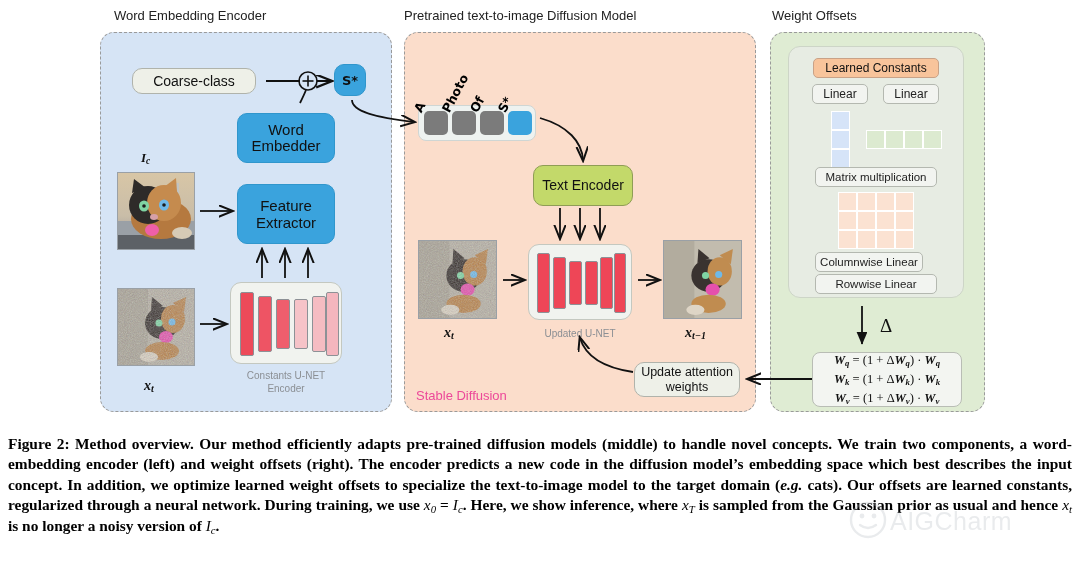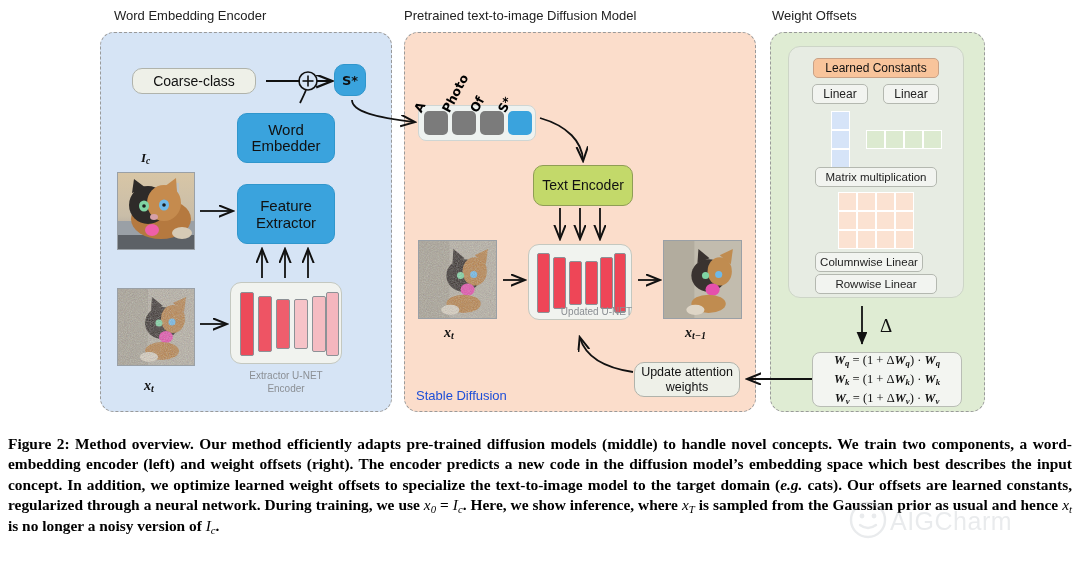--- a/index.html
+++ b/index.html
@@ -180,21 +180,21 @@
   .formula-box .ln { white-space: nowrap; font-style: normal; }
   .sub { font-size: 0.7em; vertical-align: -0.25em; }
   svg.overlay {
     position: absolute; left: 0; top: 0;
     width: 1080px; height: 430px;
     pointer-events: none;
   }
   .stable-label {
     position: absolute;
     font-size: 13px;
-    color: #1d4ed8;
+    color: #ec4899;
     font-family: "Liberation Sans", sans-serif;
   }
   .delta-label {
     position: absolute;
     font-family: "Liberation Serif", serif;
     font-size: 19px;
     color: #111;
   }
   .sstar {
     font-family: "DejaVu Sans", sans-serif;
@@ -302,21 +302,21 @@
   </div>
 
   <div class="unet-shell" style="left:230px; top:282px; width:112px; height:82px;">
     <div class="bar" style="left:9px;  top:9px;  width:14px; height:64px; background:#ed4a59;"></div>
     <div class="bar" style="left:27px; top:13px; width:14px; height:56px; background:#ee5464;"></div>
     <div class="bar" style="left:45px; top:16px; width:14px; height:50px; background:#ef5e6d;"></div>
     <div class="bar" style="left:63px; top:16px; width:14px; height:50px; background:#f6c3c8;"></div>
     <div class="bar" style="left:81px; top:13px; width:14px; height:56px; background:#f5bcc2;"></div>
     <div class="bar" style="left:95px; top:9px;  width:13px; height:64px; background:#f4b6be;"></div>
   </div>
-  <div class="caplabel" style="left:230px; top:370px; width:112px;">Extractor U-NET</div>
+  <div class="caplabel" style="left:230px; top:370px; width:112px;">Constants U-NET</div>
   <div class="caplabel" style="left:230px; top:383px; width:112px;">Encoder</div>
 
   <div class="dashed-panel" id="panel-diffusion" style="left:404px; top:32px; width:352px; height:380px;"></div>
 
   <div class="tok-shell" style="left:418px; top:105px; width:118px; height:36px;">
     <div class="tok tok-grey" style="left:5px;  top:5px; width:24px; height:24px;"></div>
     <div class="tok tok-grey" style="left:33px; top:5px; width:24px; height:24px;"></div>
     <div class="tok tok-grey" style="left:61px; top:5px; width:24px; height:24px;"></div>
     <div class="tok tok-blue" style="left:89px; top:5px; width:24px; height:24px;"></div>
   </div>
@@ -357,21 +357,21 @@
   </div>
 
   <div class="unet-shell" style="left:528px; top:244px; width:104px; height:76px;">
     <div class="bar" style="left:8px;  top:8px;  width:13px; height:60px; background:#ee4657;"></div>
     <div class="bar" style="left:24px; top:12px; width:13px; height:52px; background:#ee4657;"></div>
     <div class="bar" style="left:40px; top:16px; width:13px; height:44px; background:#ee4657;"></div>
     <div class="bar" style="left:56px; top:16px; width:13px; height:44px; background:#ee4657;"></div>
     <div class="bar" style="left:71px; top:12px; width:13px; height:52px; background:#ee4657;"></div>
     <div class="bar" style="left:85px; top:8px;  width:12px; height:60px; background:#ee4657;"></div>
   </div>
-  <div class="caplabel" style="left:528px; top:306px; width:104px;text-align:right;">Updated U-NET</div>
+  <div class="caplabel" style="left:528px; top:328px; width:104px;">Updated U-NET</div>
 
   <div class="imgbox" style="left:663px; top:240px; width:79px; height:79px;">
     <svg width="79" height="79" viewBox="0 0 78 78" aria-hidden="true">
       <rect width="78" height="78" fill="#c2bcae"></rect>
       <rect x="0" y="0" width="30" height="78" fill="#b2ac9e"></rect>
       <ellipse cx="44" cy="34" rx="17" ry="16" fill="#3a3330"></ellipse>
       <ellipse cx="55" cy="30" rx="12" ry="14" fill="#c08c50"></ellipse>
       <path d="M33 22 L34 8 L45 17 Z" fill="#3a3330"></path>
       <path d="M55 14 L68 8 L66 23 Z" fill="#c08c50"></path>
       <circle cx="41" cy="34" r="3.5" fill="#7fd4a3"></circle>

